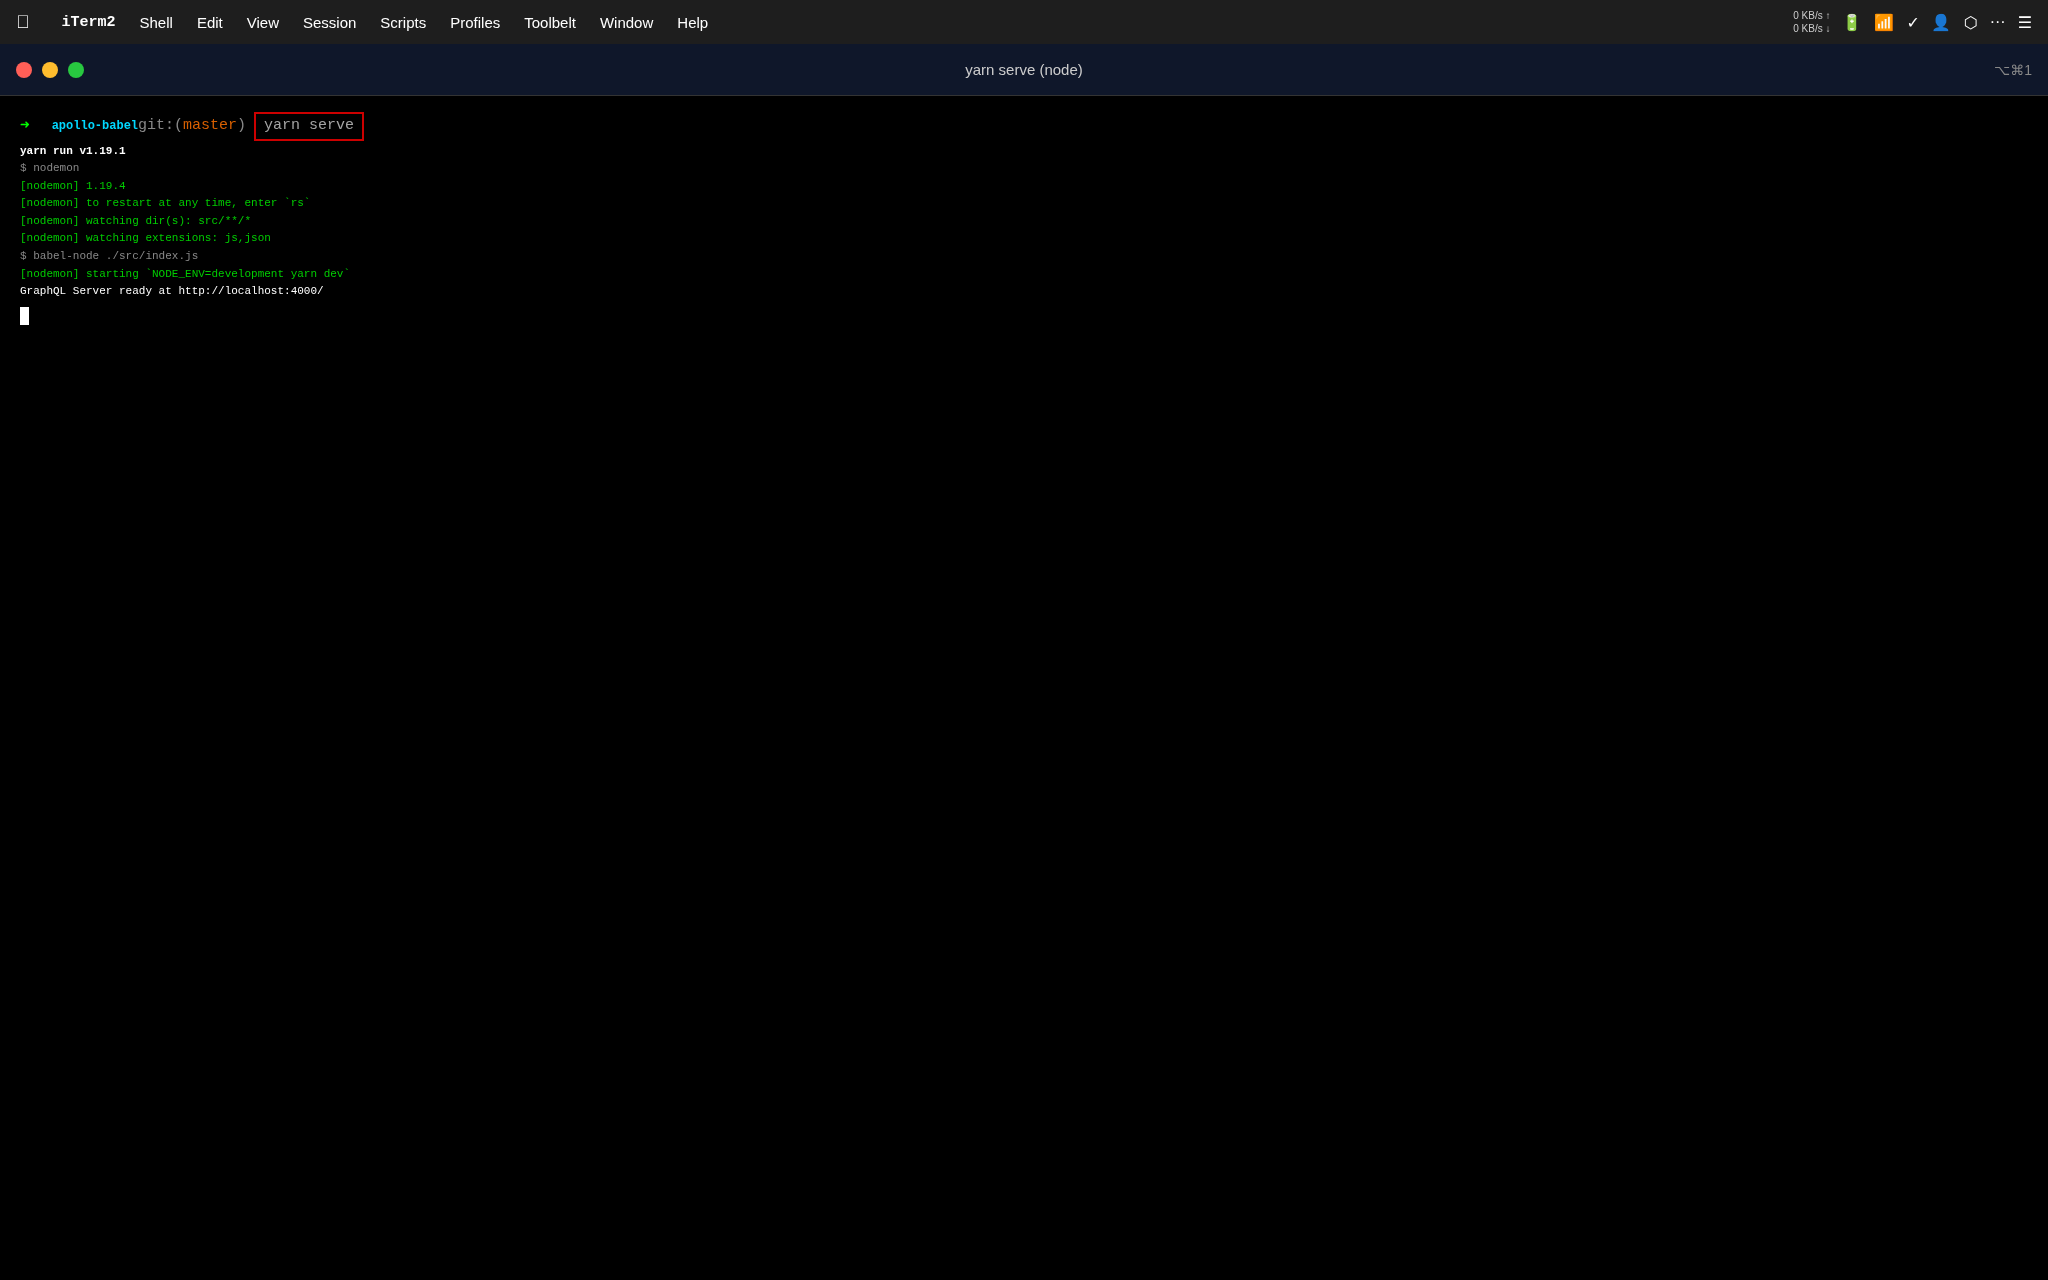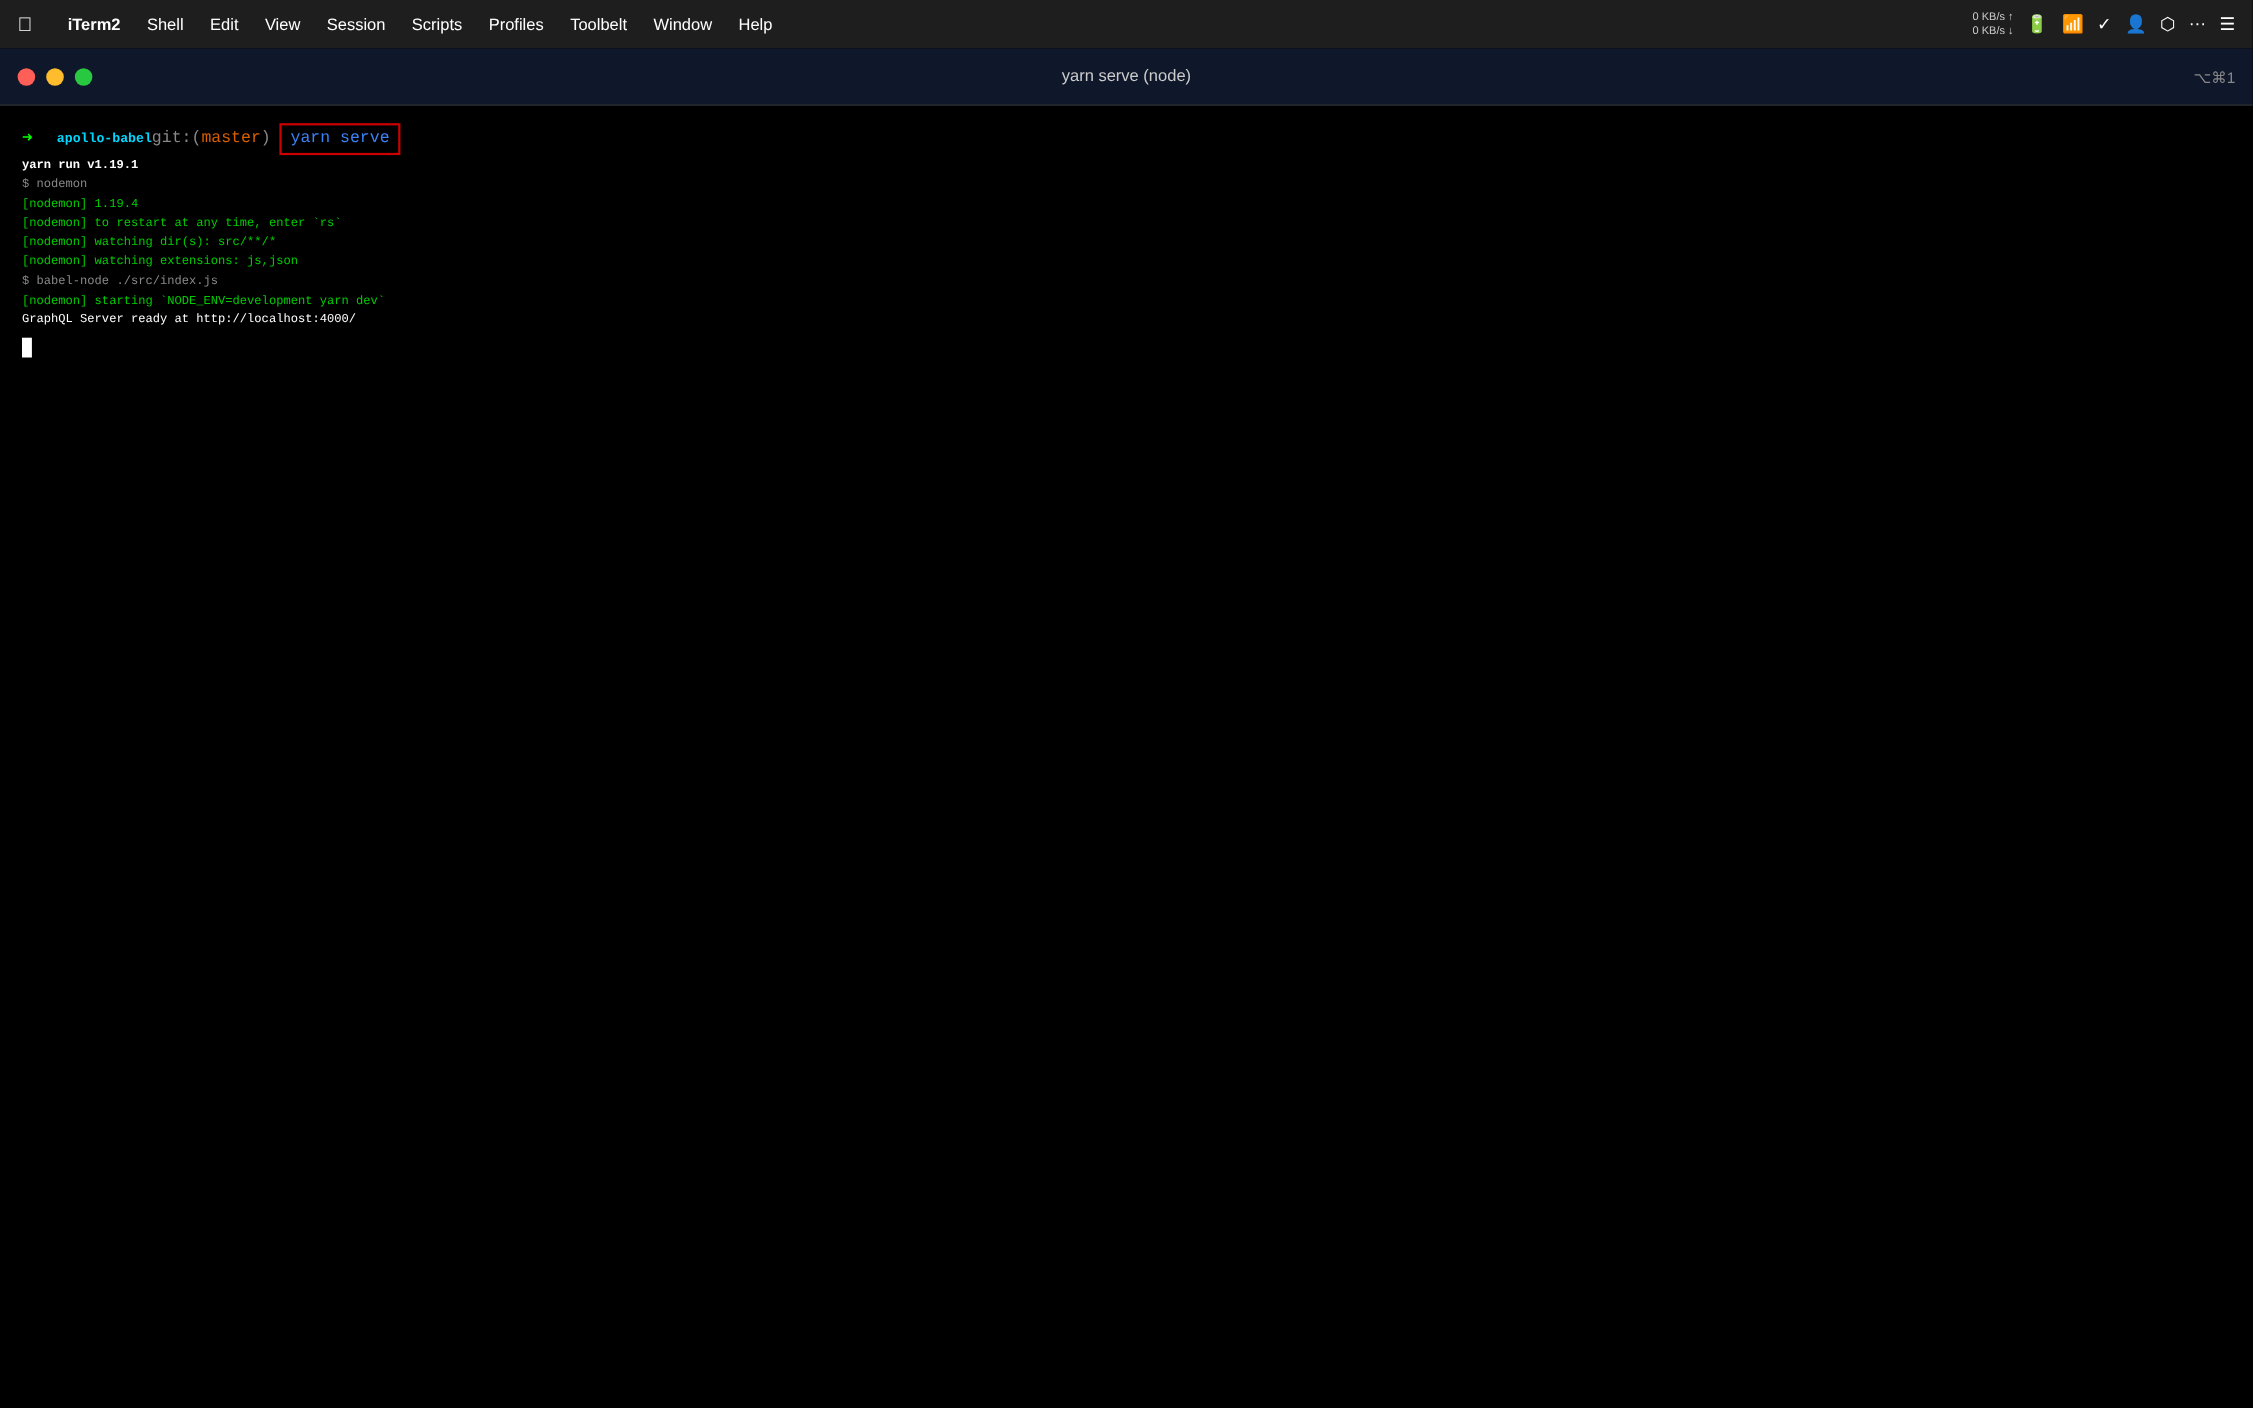--- a/index.html
+++ b/index.html
@@ -36,20 +36,21 @@
     .menu-item {
       color: #fff;
       font-size: 15px;
       padding: 4px 12px;
       cursor: pointer;
       white-space: nowrap;
     }
 
     .menu-item.active {
       font-weight: 600;
+      font-family: Liberation Mono, monospace;
     }
 
     .menubar-right {
       margin-left: auto;
       display: flex;
       align-items: center;
       gap: 12px;
     }
 
     .network-stats {
@@ -148,21 +149,21 @@
       color: #d75f00;
       font-size: 15px;
     }
 
     .prompt-git-close {
       color: #888;
       font-size: 15px;
     }
 
     .prompt-command {
-      color: #3b82f6;
+      color: #a3a3a3;
       font-size: 15px;
       margin-left: 8px;
       text-align: right;
     }
 
     .output-line {
       color: #fff;
       font-size: 11px;
       line-height: 1.6;
     }

